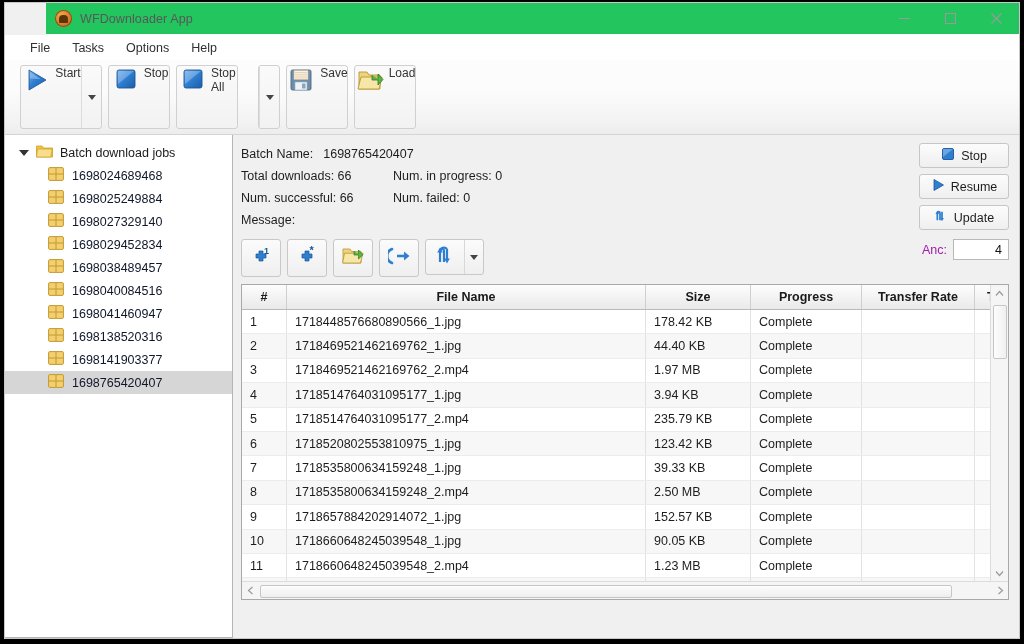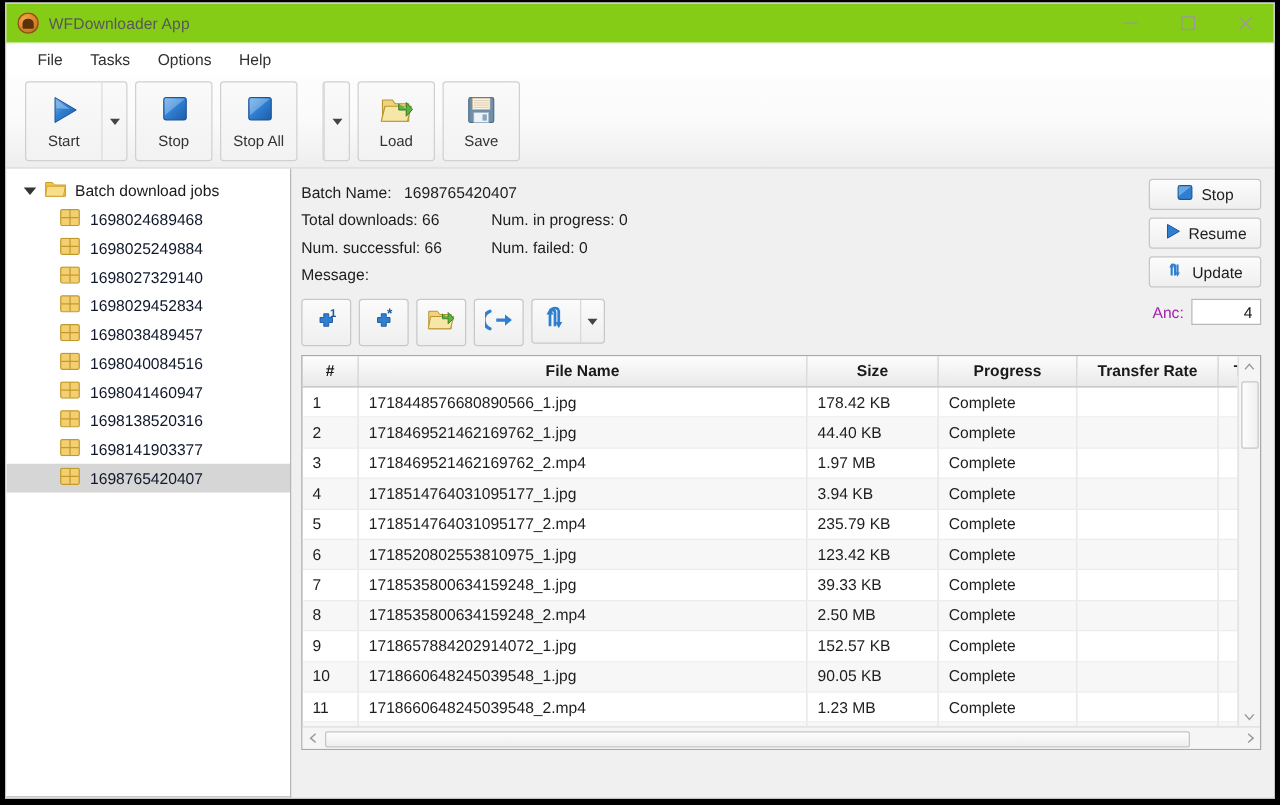--- a/index.html
+++ b/index.html
@@ -23,25 +23,26 @@
     border: 1px solid #c8c8c8;
     box-sizing: border-box;
     display: flex;
     flex-direction: column;
     overflow: hidden;
   }
 
   
   .titlebar {
     height: 31px;
-    background: #84cc16;
+    background: #22c55e;
     display: flex;
     align-items: center;
     flex: 0 0 auto;
     border-bottom: 1px solid #ffffff;
+    margin-left: 41px;
   }
   .app-icon {
     width: 17px;
     height: 17px;
     margin-left: 9px;
     margin-right: 8px;
     border-radius: 50%;
     background: radial-gradient(circle at 35% 30%, #f0a64a 0%, #d8812a 55%, #a85c16 100%);
     position: relative;
     flex: 0 0 auto;
@@ -108,22 +109,20 @@
     display: flex;
     align-items: stretch;
     height: 62px;
     background: linear-gradient(to bottom, #fafafa 0%, #f2f2f2 100%);
     border: 1px solid #d0d0d0;
     border-radius: 3px;
   }
   .tb-btn {
     width: 60px;
     display: flex;
-    flex-direction: column;
-    align-items: center;
     justify-content: center;
     gap: 4px;
     cursor: default;
     border-radius: 3px;
   }
   .tb-label {
     font-size: 12px;
     color: #333;
   }
   .tb-split {
@@ -528,44 +527,44 @@
     <div class="tb-group">
       <div class="tb-split">
         <span class="caret"></span>
       </div>
     </div>
 
     <div class="tb-group">
       <div class="tb-btn">
         <span>
           <svg class="ic" viewBox="0 0 30 28">
-            <path d="M4 6 H12 L14 9 H25 V23 H4 Z" fill="#efd480" stroke="#b9952f" stroke-width="0.9" stroke-linejoin="round"></path>
-            <path d="M6 11 H27 L24 23 H3 Z" fill="#f6e7a8" stroke="#b9952f" stroke-width="0.9" stroke-linejoin="round"></path>
-            <path d="M17 9 L17 14 L23 14 L23 19 L28 13.5 L23 8 L23 13" fill="#5cb445" stroke="#2f7a25" stroke-width="0.8" stroke-linejoin="round"></path>
-          </svg>
-        </span>
-        <span class="tb-label">Load</span>
-      </div>
-    </div>
-
-    <div class="tb-group">
-      <div class="tb-btn">
-        <span>
-          <svg class="ic" viewBox="0 0 30 28">
             <rect x="5" y="4" width="20" height="20" rx="1.5" fill="#6f8ea8" stroke="#4c6a85" stroke-width="0.9"></rect>
             <rect x="8" y="4.5" width="14" height="9" fill="#fdf3e3" stroke="#cbb99a" stroke-width="0.6"></rect>
             <line x1="9" y1="6.5" x2="21" y2="6.5" stroke="#d8c6ab" stroke-width="0.7"></line>
             <line x1="9" y1="8.3" x2="21" y2="8.3" stroke="#d8c6ab" stroke-width="0.7"></line>
             <line x1="9" y1="10.1" x2="21" y2="10.1" stroke="#d8c6ab" stroke-width="0.7"></line>
             <line x1="9" y1="11.9" x2="21" y2="11.9" stroke="#d8c6ab" stroke-width="0.7"></line>
             <rect x="9" y="16" width="12" height="8" fill="#eef3f7" stroke="#9db2c4" stroke-width="0.6"></rect>
             <rect x="16" y="17.5" width="3.5" height="5" fill="#8ea6bb"></rect>
           </svg>
         </span>
         <span class="tb-label">Save</span>
+      </div>
+    </div>
+
+    <div class="tb-group">
+      <div class="tb-btn">
+        <span>
+          <svg class="ic" viewBox="0 0 30 28">
+            <path d="M4 6 H12 L14 9 H25 V23 H4 Z" fill="#efd480" stroke="#b9952f" stroke-width="0.9" stroke-linejoin="round"></path>
+            <path d="M6 11 H27 L24 23 H3 Z" fill="#f6e7a8" stroke="#b9952f" stroke-width="0.9" stroke-linejoin="round"></path>
+            <path d="M17 9 L17 14 L23 14 L23 19 L28 13.5 L23 8 L23 13" fill="#5cb445" stroke="#2f7a25" stroke-width="0.8" stroke-linejoin="round"></path>
+          </svg>
+        </span>
+        <span class="tb-label">Load</span>
       </div>
     </div>
   </div>
 
   <div class="content">
 
     <div class="sidebar">
       <div class="sidebar-inner">
         <div class="tree-root">
           <span class="twisty"></span>

